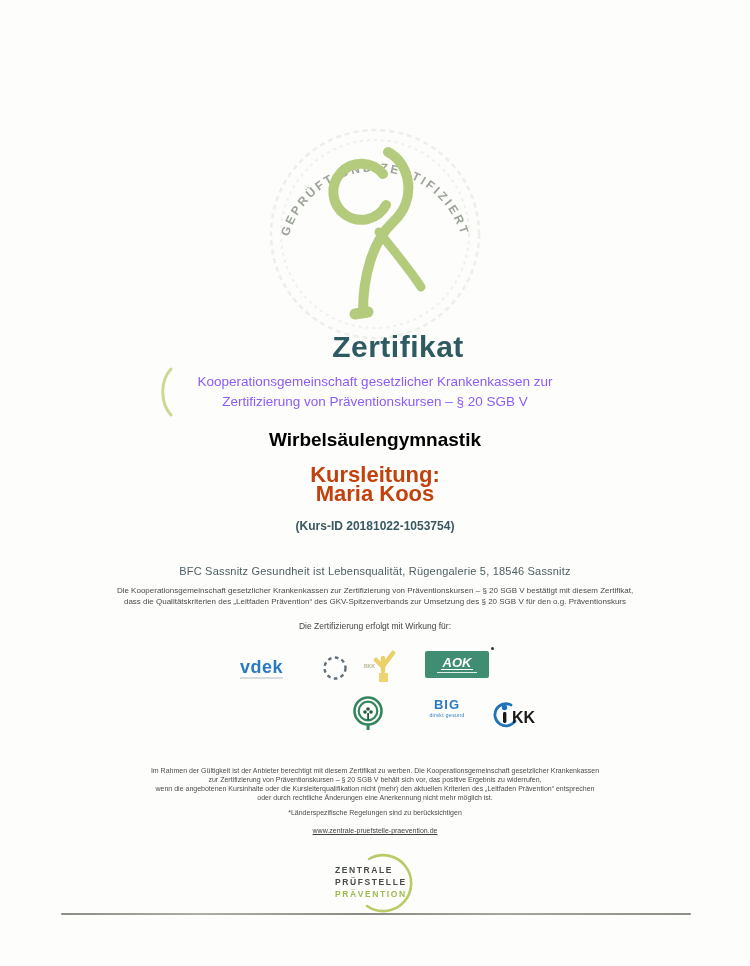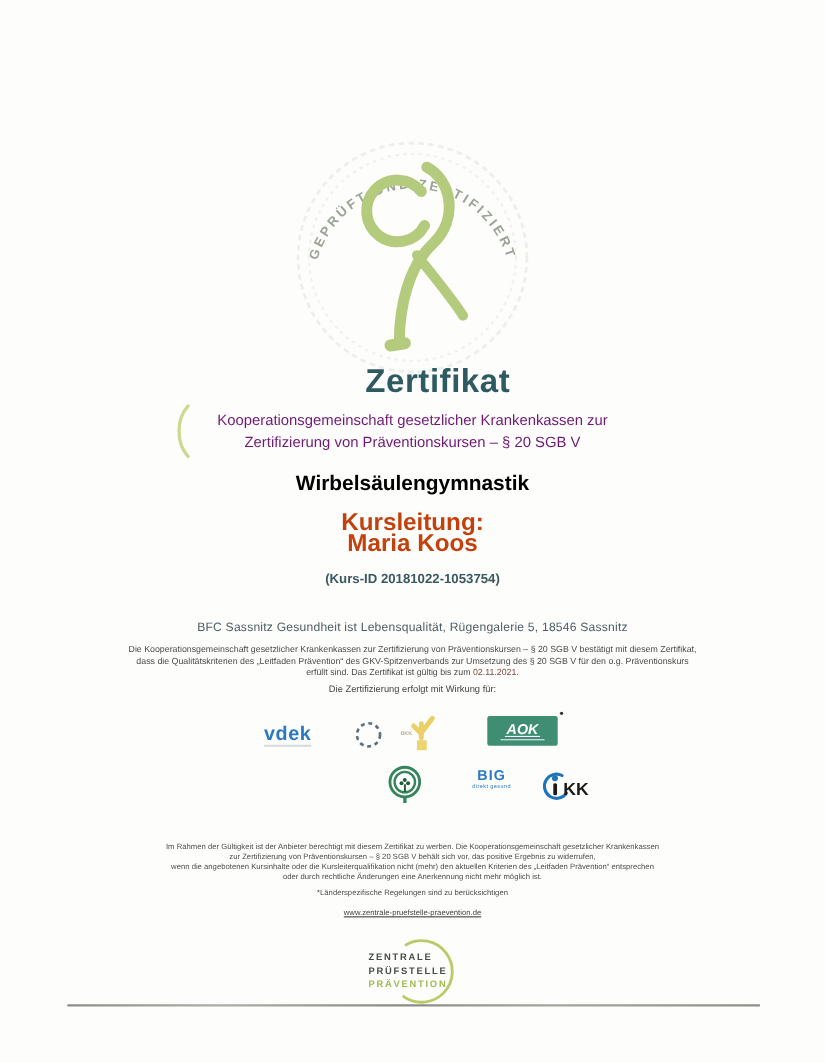--- a/index.html
+++ b/index.html
@@ -5,21 +5,21 @@
   html,body{margin:0;padding:0;background:#ffffff;}
   .page{
     position:relative;width:750px;height:966px;margin:0 auto;
     background:#fdfdfc;overflow:hidden;
     font-family:"Liberation Sans","DejaVu Sans",sans-serif;
     color:#333;
   }
   .abs{position:absolute;}
   .ctr{left:0;width:750px;text-align:center;}
   .title{font-size:30px;font-weight:bold;color:#2e5a61;letter-spacing:.5px;margin-left:23px;}
-  .subtitle{font-size:13.5px;line-height:20px;color:#701a75;}
+  .subtitle{font-size:13.5px;line-height:20px;color:#8b5cf6;}
   .course-title{font-size:19px;font-weight:bold;color:#000000;}
   .leader{font-size:22px;font-weight:bold;color:#c2410c;line-height:19px;}
   .course-id{font-size:12px;font-weight:bold;color:#3a585f;}
   .provider{font-size:11px;color:#4d5e62;letter-spacing:.2px;}
   .fineprint{font-size:8px;line-height:10.5px;color:#4a4a4a;white-space:nowrap;}
   .fineprint .date{color:#7b4a40;}
   .effect{font-size:8.5px;color:#454545;}
   .disclaimer{font-size:7px;line-height:9px;color:#4c4c4c;white-space:nowrap;}
   .footnote{font-size:7px;color:#4c4c4c;}
   .site{font-size:7px;color:#3f3f3f;text-decoration:underline;}
@@ -94,21 +94,20 @@
     <div>Maria Koos</div>
   </div>
 
   <div class="abs ctr course-id" style="top:519px;">(Kurs-ID 20181022-1053754)</div>
 
   <div class="abs ctr provider" style="top:565px;">BFC Sassnitz Gesundheit ist Lebensqualität, Rügengalerie 5, 18546 Sassnitz</div>
 
   <div class="abs ctr fineprint" style="top:586px;">
     <div>Die Kooperationsgemeinschaft gesetzlicher Krankenkassen zur Zertifizierung von Präventionskursen – § 20 SGB V bestätigt mit diesem Zertifikat,</div>
     <div>dass die Qualitätskriterien des „Leitfaden Prävention“ des GKV-Spitzenverbands zur Umsetzung des § 20 SGB V für den o.g. Präventionskurs</div>
-    <div><span>erfüllt sind. Das Zertifikat ist gültig bis zum </span><span class="date">02.11.2021</span><span>.</span></div>
   </div>
 
   <div class="abs ctr effect" style="top:621px;">Die Zertifizierung erfolgt mit Wirkung für:</div>
 
   <div class="abs logo-row-item" style="left:240px;top:650px;width:110px;height:36px;">
     <div style="text-align:left;">
       <div class="vdek-text">vdek</div>
       <div class="vdek-underline"></div>
     </div>
     <svg width="30" height="30" viewBox="0 0 30 30" style="margin-left:5px;">
@@ -121,21 +120,21 @@
       <text x="12" y="22" font-size="5" fill="#b9b292" font-weight="bold" style="font-family:'Liberation Sans',sans-serif">BKK</text>
       <g stroke="#e9c94f" stroke-width="4.5" stroke-linecap="round" opacity="0.85">
         <path d="M 31,12 L 31,25" fill="none"></path>
         <path d="M 24,14 L 31,21" fill="none"></path>
         <path d="M 41,7 L 32,19" fill="none"></path>
       </g>
       <rect x="27" y="27" width="9" height="9" fill="#e9c94f" opacity="0.8"></rect>
     </svg>
   </div>
 
-  <div class="abs" style="left:443px;top:651px;">
+  <div class="abs" style="left:425px;top:651px;">
     <div class="aok-box">
       <div class="aok-dot"></div>
       <div class="aok-text">AOK</div>
       <div class="aok-tagline"></div>
     </div>
   </div>
 
 
   <div class="abs" style="left:348px;top:694px;">
     <svg width="40" height="40" viewBox="0 0 40 40">

